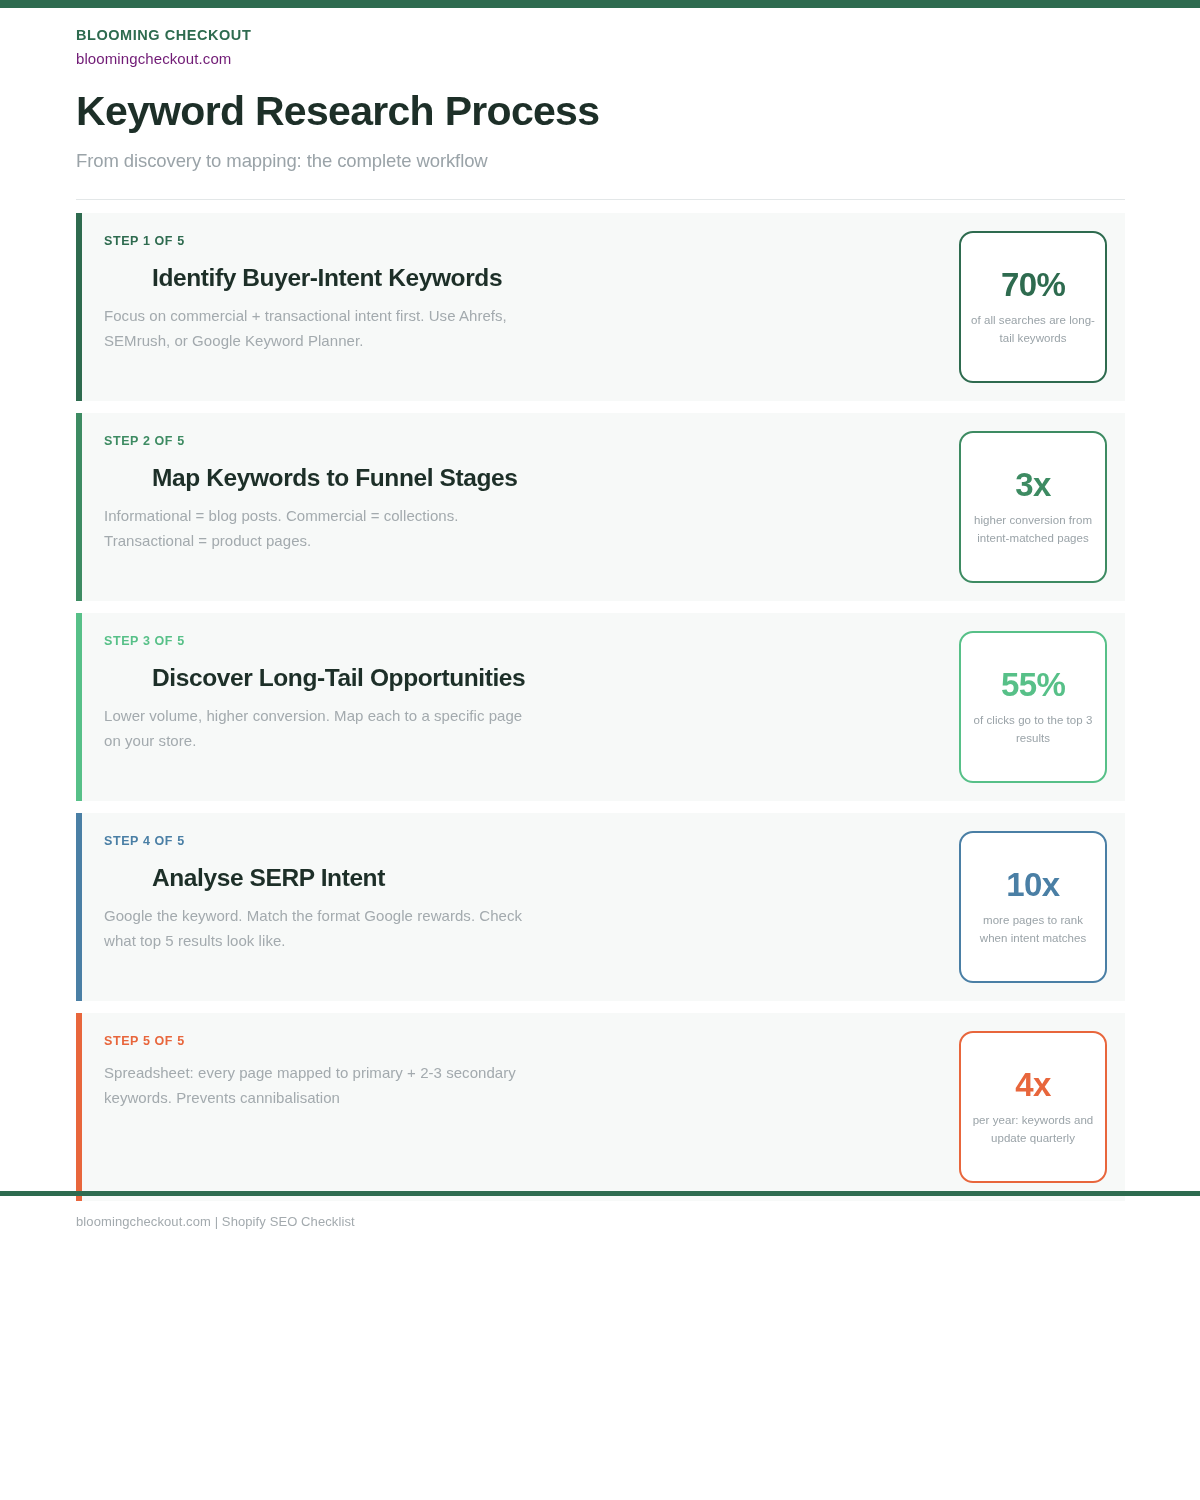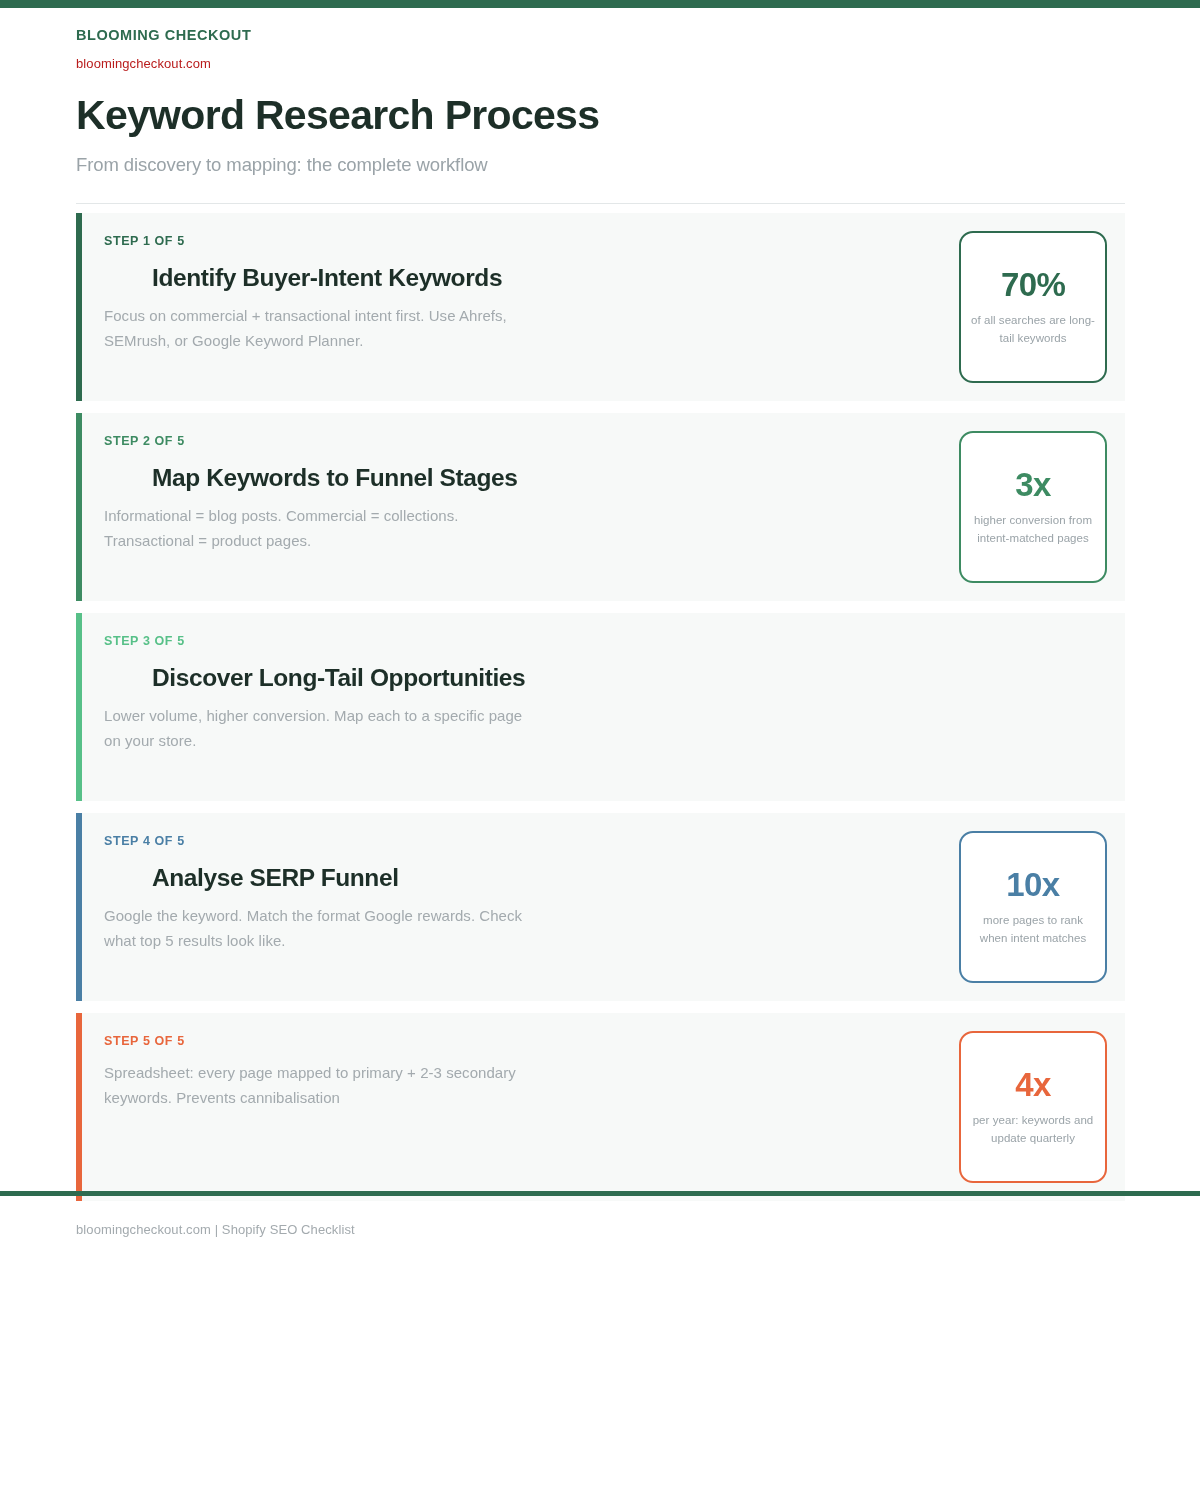--- a/index.html
+++ b/index.html
@@ -37,23 +37,23 @@
   }
   .brand-name {
     font-size: 14.5px;
     font-weight: bold;
     letter-spacing: 0.55px;
     color: #2e6b4f;
     margin-top: 19px;
     line-height: 1.2;
   }
   .brand-url {
-    font-size: 13px;
-    color: #b91c1c;
-    margin-top: 12px;
+    font-size: 15px;
+    color: #701a75;
+    margin-top: 6px;
     line-height: 1.2;
     letter-spacing: 0.1px;
   }
   .page-title {
     font-size: 41px;
     font-weight: bold;
     color: #1d2f28;
     margin-top: 20px;
     letter-spacing: -0.7px;
     line-height: 1.16;
@@ -163,21 +163,21 @@
   
   .footer-rule {
     position: absolute;
     left: 0; bottom: 60px;
     width: 1200px;
     height: 5px;
     background: #2e6b4f;
   }
   .footer-text {
     position: absolute;
-    left: 76px; bottom: 18px;
+    left: 76px; bottom: 26px;
     font-size: 13px;
     color: #a3aaae;
     letter-spacing: 0.1px;
     line-height: 1.2;
   }
 </style>
 </head>
 <body>
 
 <div class="page">
@@ -217,26 +217,30 @@
           <div class="stat-caption">higher conversion from intent-matched pages</div>
         </div>
       </div>
       <div class="step-card">
         <div class="step-accent" style="background: rgb(87, 192, 136);"></div>
         <div class="step-body">
           <div class="step-eyebrow" style="color: rgb(87, 192, 136);">STEP 3 OF 5</div>
           <div class="step-heading">Discover Long-Tail Opportunities</div>
           <div class="step-desc">Lower volume, higher conversion. Map each to a specific page on your store.</div>
         </div>
+        <div class="stat-box" style="border-color: rgb(87, 192, 136);">
+          <div class="stat-value" style="color: rgb(87, 192, 136);">55%</div>
+          <div class="stat-caption">of clicks go to the top 3 results</div>
+        </div>
       </div>
       <div class="step-card">
         <div class="step-accent" style="background: rgb(74, 127, 165);"></div>
         <div class="step-body">
           <div class="step-eyebrow" style="color: rgb(74, 127, 165);">STEP 4 OF 5</div>
-          <div class="step-heading">Analyse SERP Funnel</div>
+          <div class="step-heading">Analyse SERP Intent</div>
           <div class="step-desc">Google the keyword. Match the format Google rewards. Check what top 5 results look like.</div>
         </div>
         <div class="stat-box" style="border-color: rgb(74, 127, 165);">
           <div class="stat-value" style="color: rgb(74, 127, 165);">10x</div>
           <div class="stat-caption">more pages to rank when intent matches</div>
         </div>
       </div>
       <div class="step-card">
         <div class="step-accent" style="background: rgb(232, 102, 60);"></div>
         <div class="step-body">

